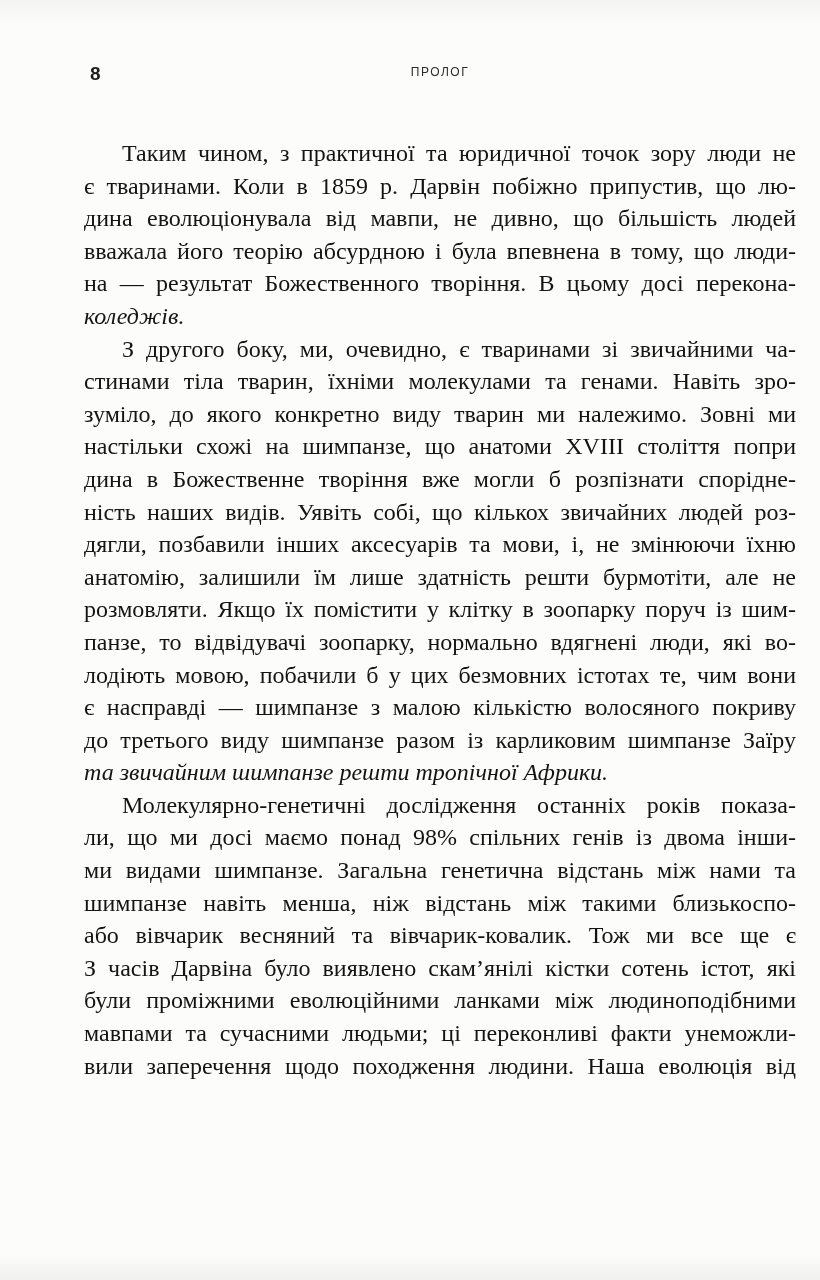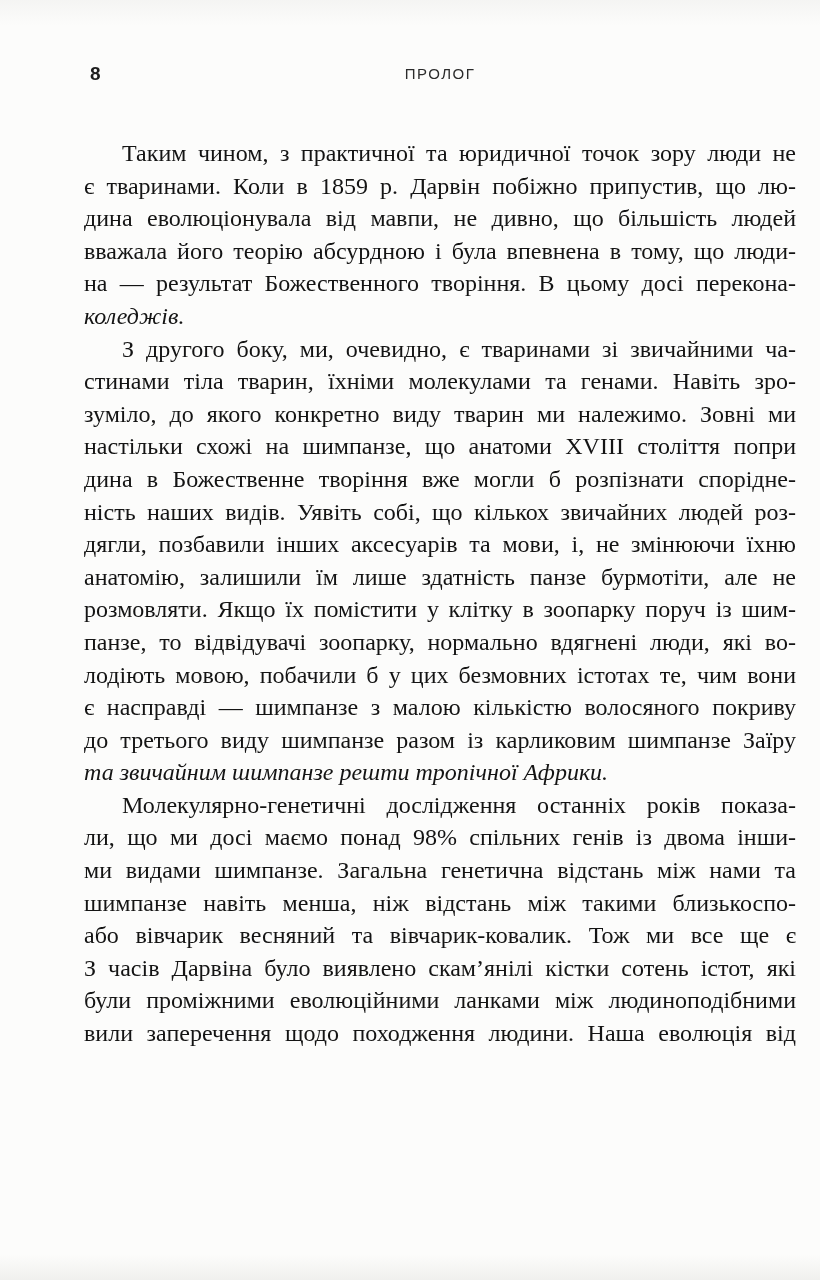--- a/index.html
+++ b/index.html
@@ -25,21 +25,21 @@
     font-family: "Liberation Sans", sans-serif;
   }
   .page-number {
     position: absolute; left: 6px; top: 1px;
     font-size: 19px; font-weight: 700; color: #1d1d1d;
     letter-spacing: 0.5px;
   }
   .running-title {
     position: absolute; left: 0; right: 0; top: 3px;
     text-align: center;
-    font-size: 15px; font-weight: 500; color: #2b2b2b;
+    font-size: 12px; font-weight: 500; color: #2b2b2b;
     letter-spacing: 1.5px;
   }
   .page-body {
     position: absolute;
     top: 137px; left: 84px; right: 24px;
     font-family: "Liberation Serif", "DejaVu Serif", serif;
     font-size: 24px;
     color: #141414;
   }
   .paragraph { margin: 0; padding: 0; }
@@ -72,32 +72,33 @@
         <div class="line no-justify">коледжів.</div>
       </div>
       <div class="paragraph">
         <div class="line indent">З другого боку, ми, очевидно, є тваринами зі звичайними ча-</div>
         <div class="line">стинами тіла тварин, їхніми молекулами та генами. Навіть зро-</div>
         <div class="line">зуміло, до якого конкретно виду тварин ми належимо. Зовні ми</div>
         <div class="line">настільки схожі на шимпанзе, що анатоми XVIII століття попри</div>
         <div class="line">дина в Божественне творіння вже могли б розпізнати спорідне-</div>
         <div class="line">ність наших видів. Уявіть собі, що кількох звичайних людей роз-</div>
         <div class="line">дягли, позбавили інших аксесуарів та мови, і, не змінюючи їхню</div>
-        <div class="line">анатомію, залишили їм лише здатність панзе бурмотіти, але не</div>
+        <div class="line">анатомію, залишили їм лише здатність решти бурмотіти, але не</div>
         <div class="line">розмовляти. Якщо їх помістити у клітку в зоопарку поруч із шим-</div>
         <div class="line">панзе, то відвідувачі зоопарку, нормально вдягнені люди, які во-</div>
         <div class="line">лодіють мовою, побачили б у цих безмовних істотах те, чим вони</div>
         <div class="line">є насправді — шимпанзе з малою кількістю волосяного покриву</div>
         <div class="line">до третього виду шимпанзе разом із карликовим шимпанзе Заїру</div>
         <div class="line no-justify">та звичайним шимпанзе решти тропічної Африки.</div>
       </div>
       <div class="paragraph">
         <div class="line indent">Молекулярно-генетичні дослідження останніх років показа-</div>
         <div class="line">ли, що ми досі маємо понад 98% спільних генів із двома інши-</div>
         <div class="line">ми видами шимпанзе. Загальна генетична відстань між нами та</div>
         <div class="line">шимпанзе навіть менша, ніж відстань між такими близькоспо-</div>
         <div class="line">або вівчарик весняний та вівчарик-ковалик. Тож ми все ще є</div>
         <div class="line">З часів Дарвіна було виявлено скам’янілі кістки сотень істот, які</div>
         <div class="line">були проміжними еволюційними ланками між людиноподібними</div>
+        <div class="line">мавпами та сучасними людьми; ці переконливі факти унеможли-</div>
         <div class="line">вили заперечення щодо походження людини. Наша еволюція від</div>
       </div>
     </div>
 </div>
 
 </body></html>

